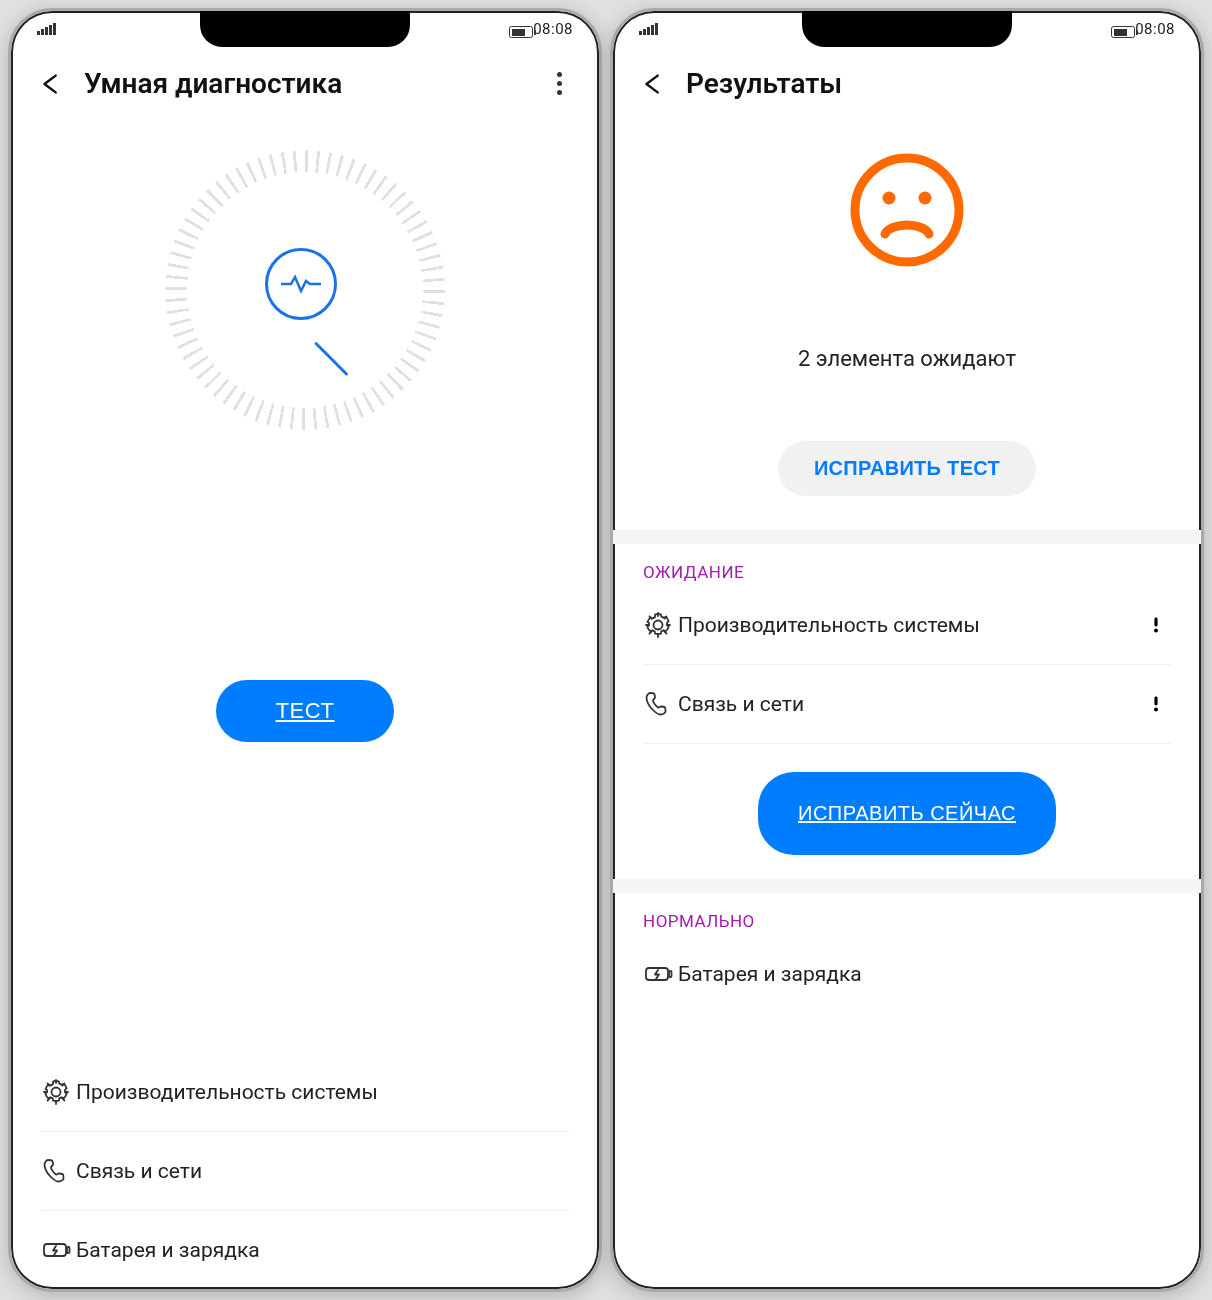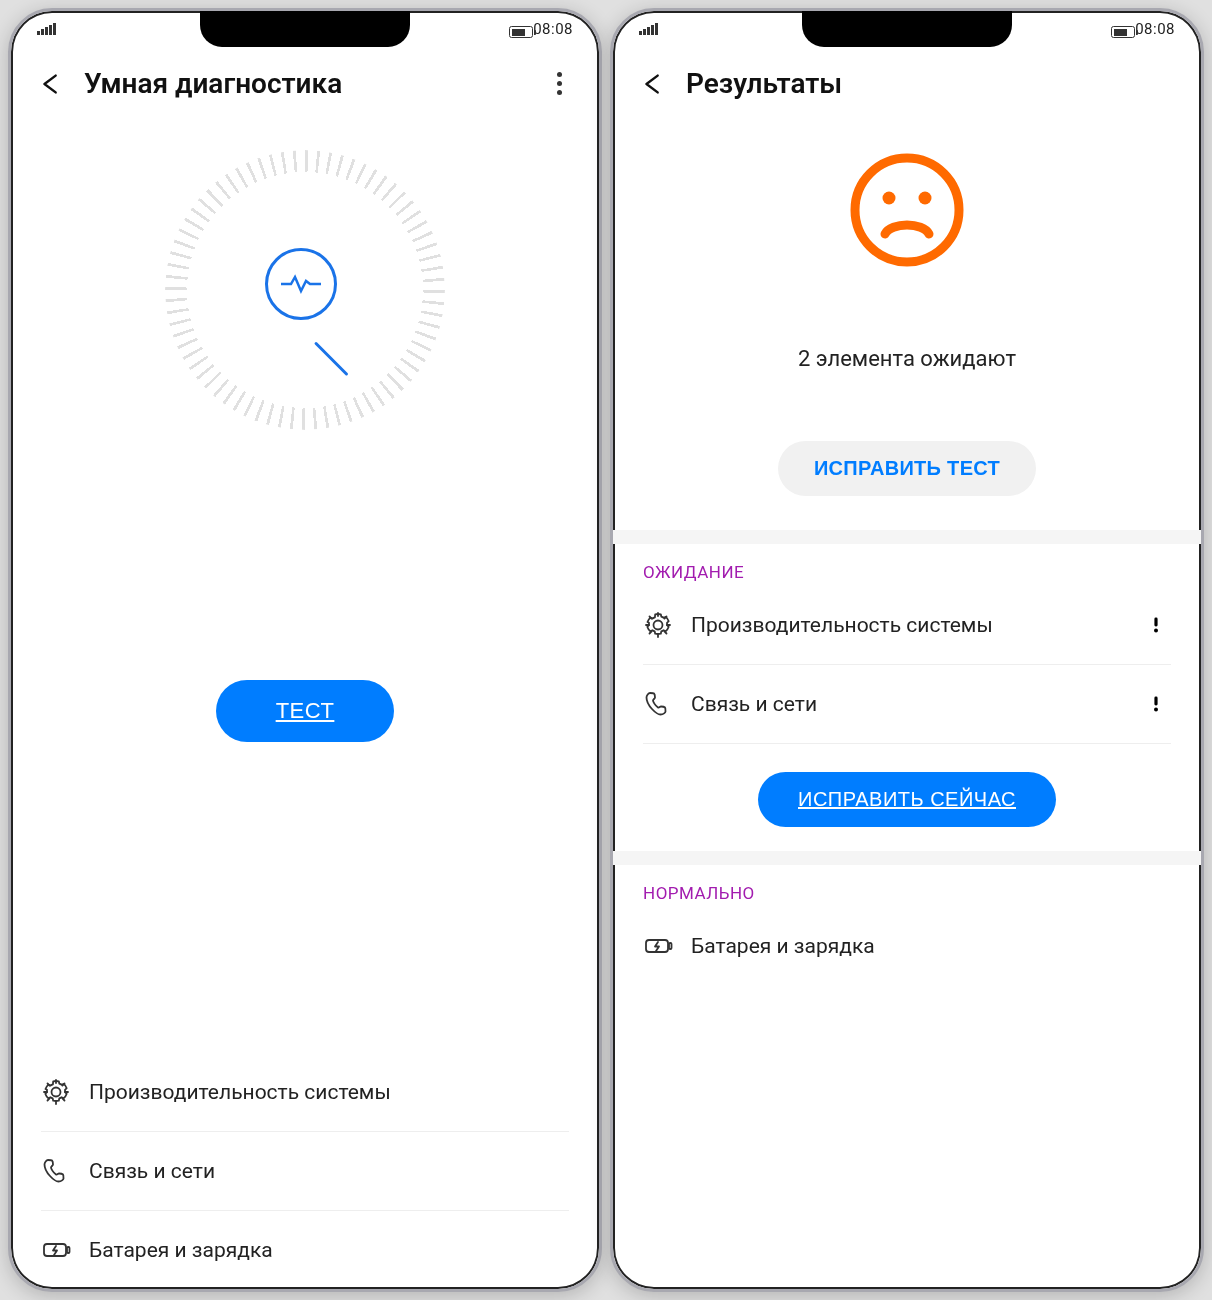--- a/index.html
+++ b/index.html
@@ -77,25 +77,25 @@
   .magnify { position:relative; transform: translateY(-6px) translateX(-4px); }
   .magnify .circ { width: 72px; height:72px; border: 3px solid #1a73e8; border-radius:50%; display:flex; align-items:center; justify-content:center; }
   .magnify .handle { position:absolute; bottom:-24px; right:-24px; width:46px; height:3px; background:#1a73e8; transform: rotate(45deg); transform-origin:left center; border-radius:2px; }
   .pulse { stroke:#1a73e8; stroke-width:2.5; fill:none; }
 
   .btn-primary {
     background: #007dff; color:#fff; border:none; border-radius: 36px;
     padding: 18px 60px; font-size: 22px; font-weight:500; cursor:pointer;
     margin-top: 250px; letter-spacing:.5px;text-decoration:underline;
   }
-  .btn-primary.sm { padding: 16px 40px; font-size: 20px; margin-top: 22px; }
+  .btn-primary.sm { padding: 30px 40px; font-size: 20px; margin-top: 22px; }
 
   .list1 { padding: 0 30px; margin-top: auto; }
   .row {
-    display:flex; align-items:center; gap: 18px;
+    display:flex; align-items:center; gap: 5px;
     padding: 24px 0; border-bottom: 1px solid #eee;
     font-size: 21px; color:#222;
   }
   .row:last-child { border-bottom: none; }
   .row .icn { width: 30px; height:30px; display:flex; align-items:center; justify-content:center; flex-shrink:0; }
   .row .lbl { flex:1; }
 
   
   .hero2 { display:flex; flex-direction:column; align-items:center; padding: 40px 0 34px; gap: 48px; }
   .sad { width:120px; height:120px; }

